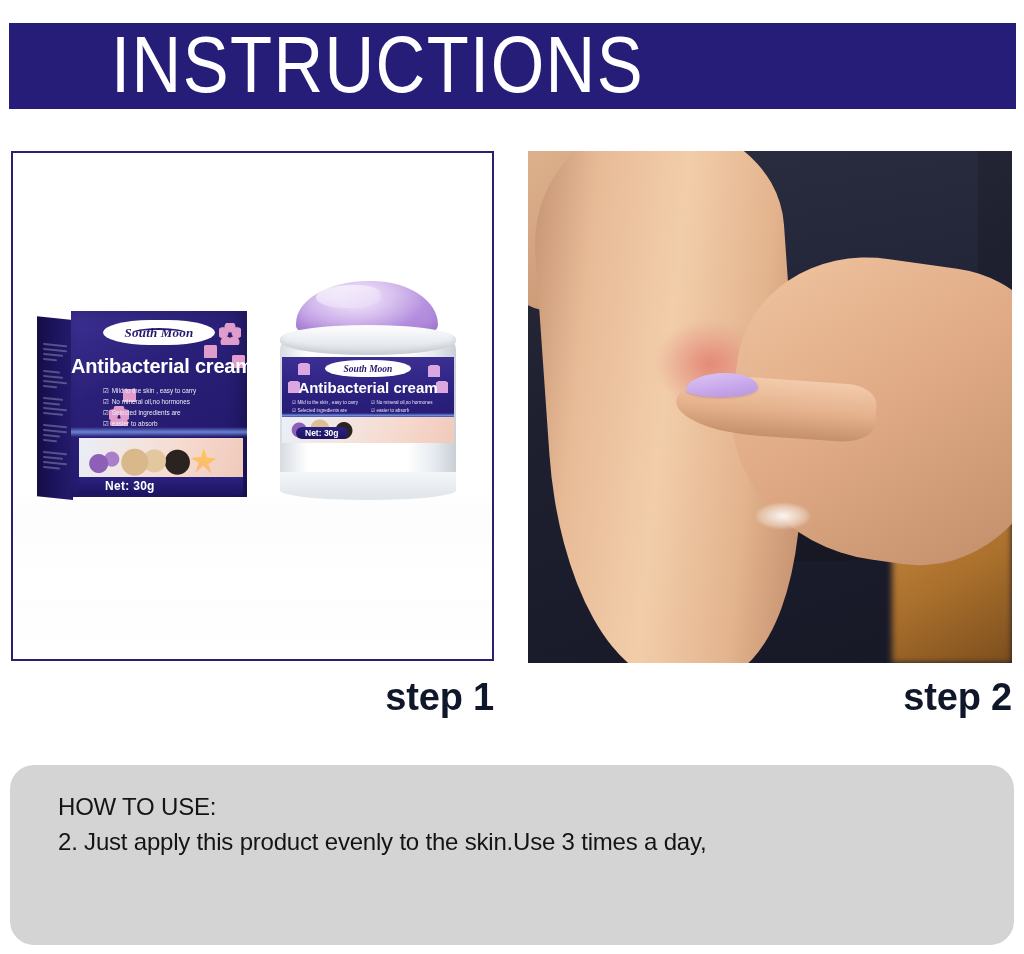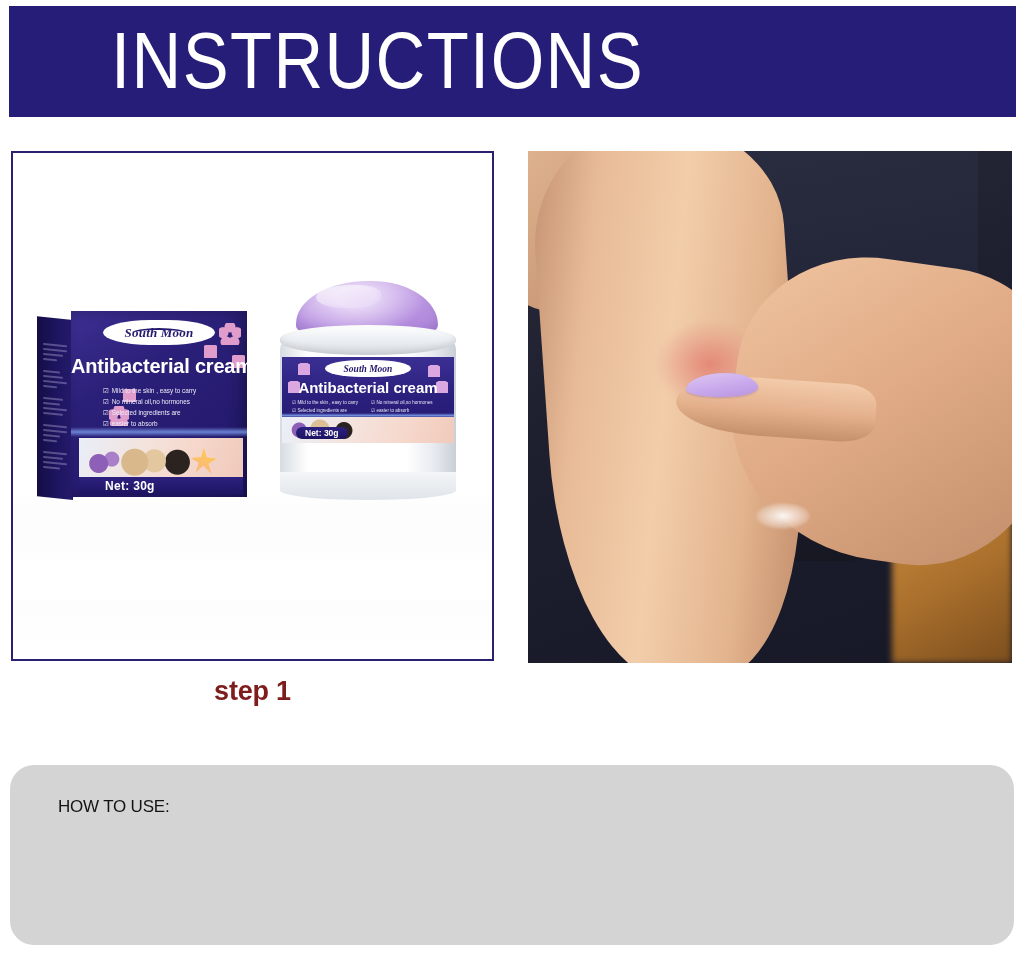--- a/index.html
+++ b/index.html
@@ -12,23 +12,23 @@
     height: 954px;
     position: relative;
     overflow: hidden;
     font-family: "Liberation Sans", sans-serif;
   }
 
   
   .header-banner {
     position: absolute;
     left: 9px;
-    top: 6px;
+    top: 23px;
     width: 1007px;
-    height: 111px;
+    height: 86px;
     background: #261d78;
   }
   .header-title {
     position: absolute;
     left: 0;
     right: 0;
     top: 50%;
     transform: translateY(-52%);
     text-align: center;
     color: #ffffff;
@@ -515,44 +515,44 @@
   .step-captions {
     position: absolute;
     left: 0;
     top: 676px;
     width: 1024px;
     height: 56px;
   }
   .step-caption {
     position: absolute;
     top: 0;
-    text-align: center;
-    color: #7f1d1d;
-    font-size: 27px;
+    text-align: right;
+    color: #0f172a;
+    font-size: 38px;
     font-weight: bold;
     letter-spacing: -.2px;
   }
   .step-1 { left: 11px; width: 483px; }
   .step-2 { left: 528px; width: 484px; }
 
   
   .howto-panel {
     position: absolute;
     left: 10px;
     top: 765px;
     width: 1004px;
     height: 180px;
     background: #d4d4d4;
     border-radius: 24px;
     box-sizing: border-box;
     padding: 24px 0 0 48px;
   }
   .howto-line {
     color: #141414;
-    font-size: 17px;
+    font-size: 24px;
     line-height: 35px;
     letter-spacing: -.2px;
     white-space: nowrap;
   }
   .howto-line.indent { padding-left: 28px; }
 </style>
 </head>
 <body>
 
 <div class="header-banner">
@@ -666,17 +666,19 @@
       <div class="ps-hand"></div>
       <div class="ps-finger"></div>
       <div class="ps-cream"></div>
       <div class="ps-smear"></div>
     </div>
   </div>
 </div>
 
 <div class="step-captions">
   <div class="step-caption step-1">step 1</div>
+  <div class="step-caption step-2">step 2</div>
 </div>
 
 <div class="howto-panel">
   <div class="howto-line">HOW TO USE:</div>
+  <div class="howto-line">2. Just apply this product evenly to the skin.Use 3 times a day,</div>
 </div>
 
 </body></html>

